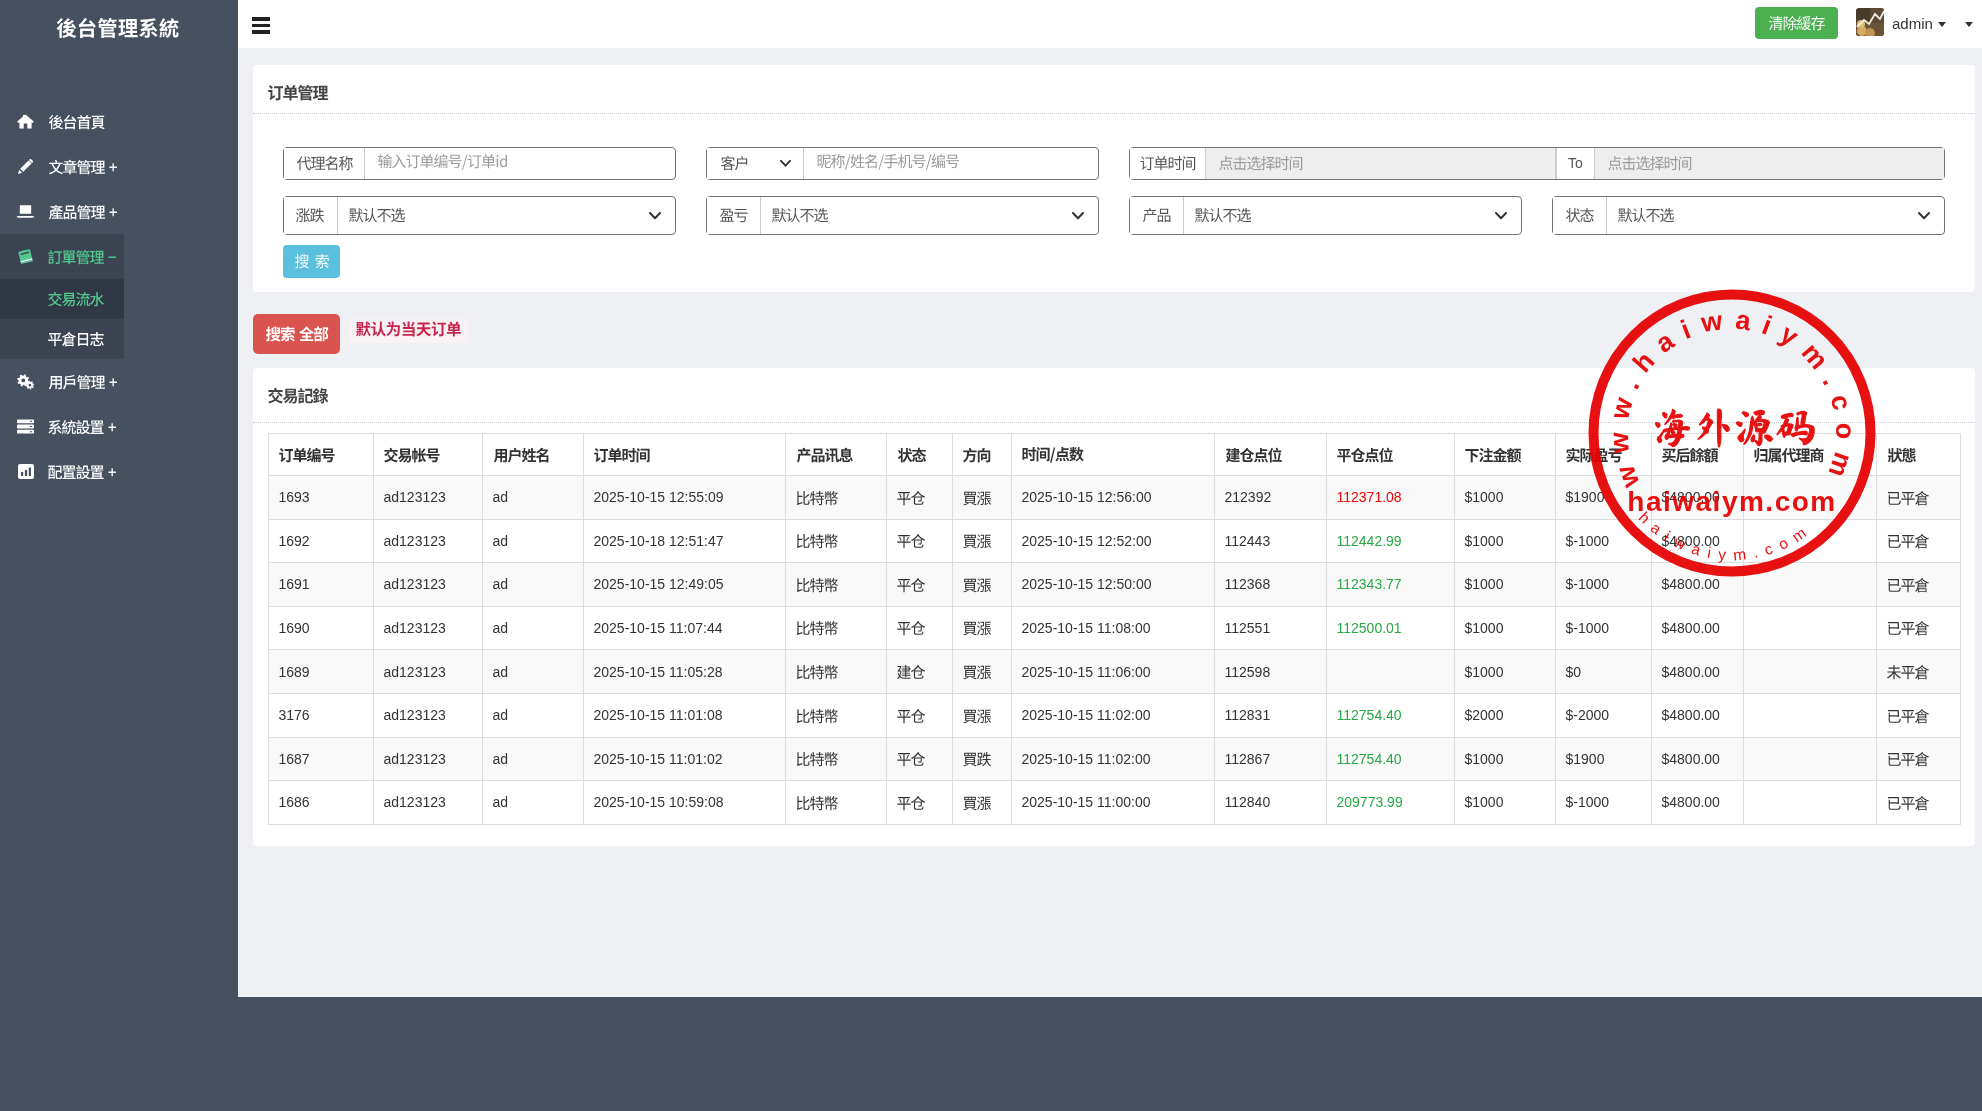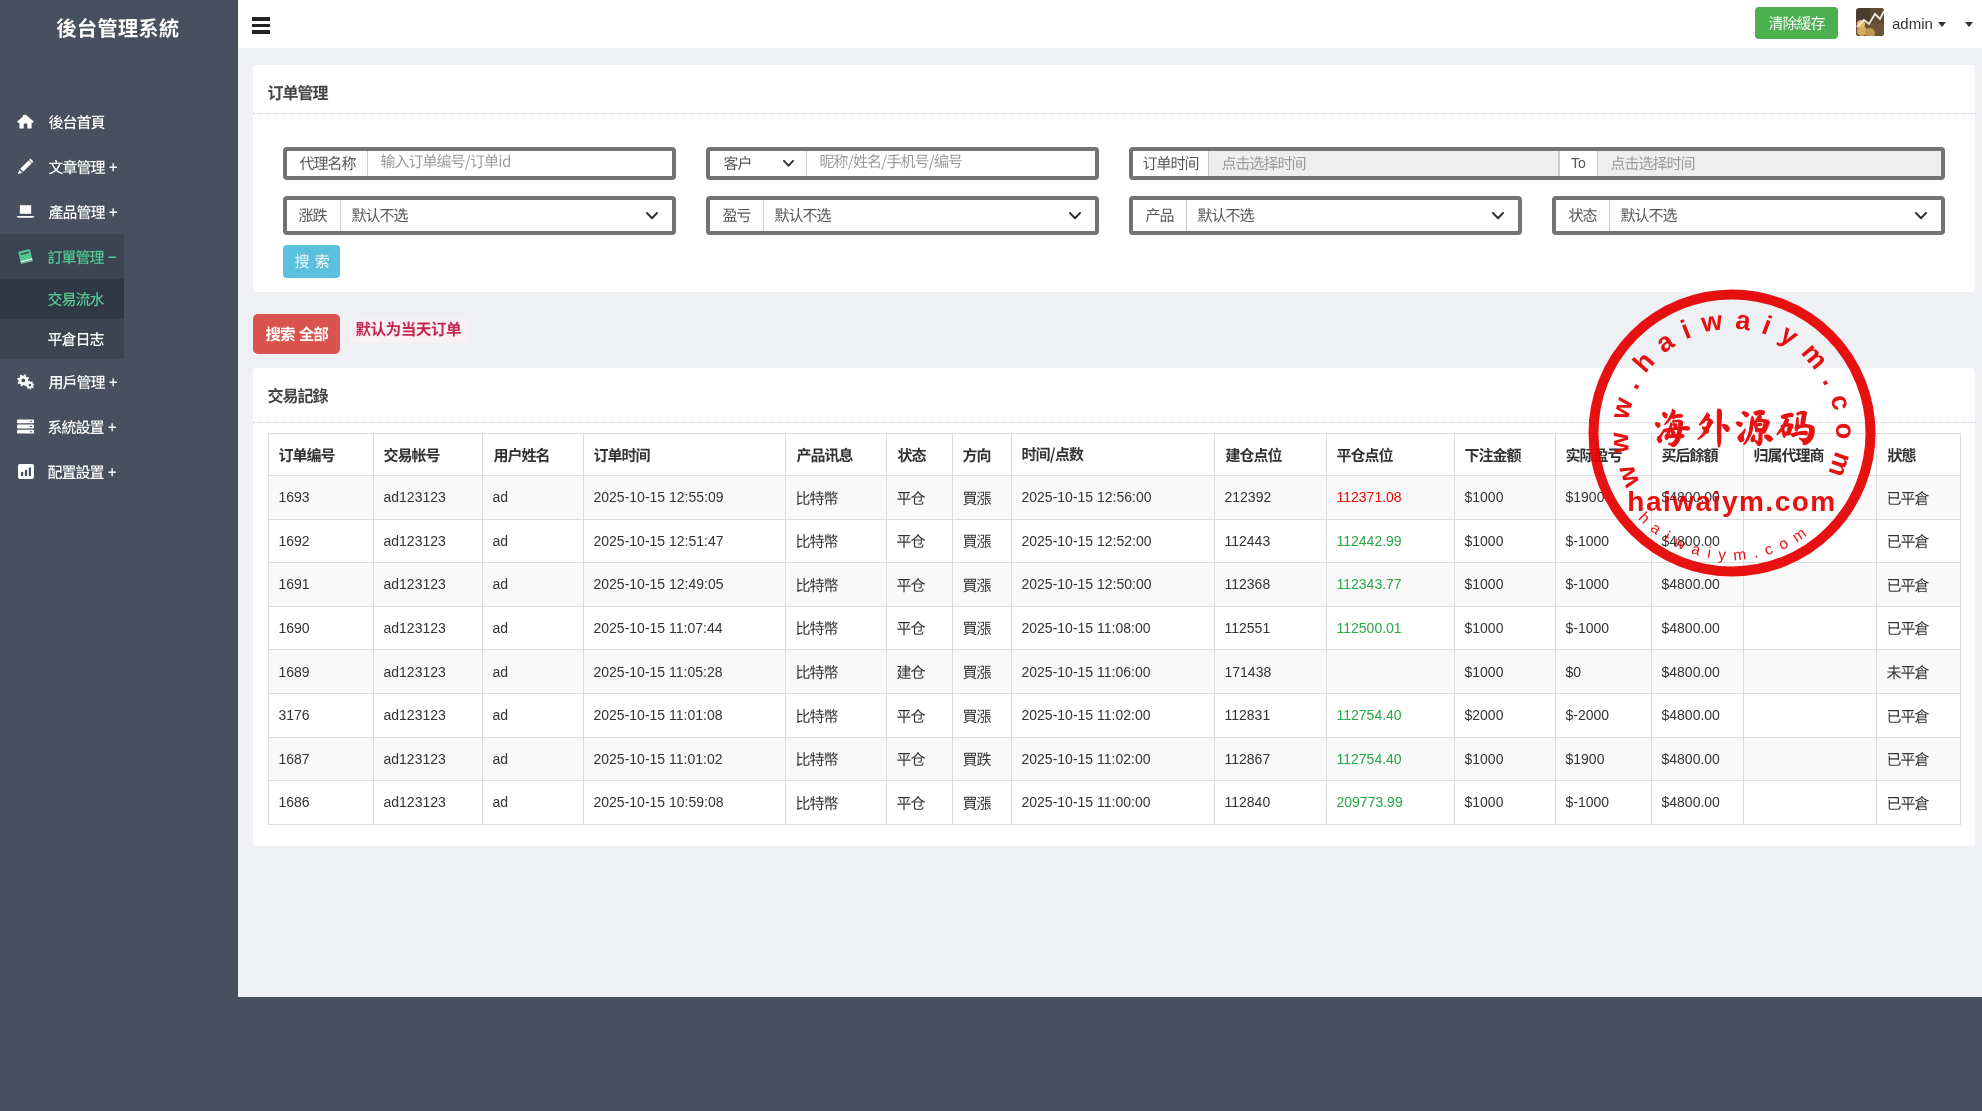--- a/index.html
+++ b/index.html
@@ -14,21 +14,21 @@
 #topbar { position:absolute; left:238px; top:0; width:1744px; height:60px; background:#fff; }
 #burger { position:absolute; left:14px; top:17px; width:18px; height:17px; }
 #burger i { display:block; height:3.8px; background:#222; margin-bottom:2.8px; }
 #clearbtn { position:absolute; left:1517px; top:7px; width:83px; height:32px; background:#4caf50; border-radius:4px; display:flex; align-items:center; justify-content:center; }
 #avatar { position:absolute; left:1618px; top:8px; width:28px; height:28px; }
 #adminname { position:absolute; left:1654px; top:0; height:48px; line-height:48px; font-size:15px; color:#333; }
 .caret { position:absolute; top:21.5px; width:0; height:0; border-left:4.5px solid transparent; border-right:4.5px solid transparent; border-top:5px solid #333; }
 #content { position:absolute; left:238px; top:48px; width:1744px; height:949px; background:#eef0f4; }
 .panel { position:absolute; background:#fff; border-radius:4px; }
 .phead { border-bottom:1px dotted #ccc; position:relative; }
-.igrp { position:absolute; display:flex; border:4px solid #737373; border-radius:4px; background:#fff; color:#555; }
+.igrp { position:absolute; display:flex; border:1px solid #737373; border-radius:4px; background:#fff; color:#555; }
 .addon { display:flex; align-items:center; justify-content:center; border-right:1px solid #ccc; background:#fff; flex:none; }
 .addon-spread { justify-content:space-between; padding:0 12px 0 14px; }
 .inbody { flex:1; display:flex; align-items:center; padding-left:13px; }
 .inbody.gray { background:#eee; flex:none; border-right:1px solid #ccc; }
 .inbody.gray:last-child { border-right:none; flex:1; }
 .selbody { flex:1; display:flex; align-items:center; padding-left:11px; position:relative; }
 .chev { position:absolute; right:14px; top:50%; margin-top:-4px; }
 #searchbtn { position:absolute; left:30px; top:180px; width:57px; height:33px; background:#5bc0de; border-radius:4px; display:flex; align-items:center; justify-content:center; }
 #redbtn { position:absolute; left:253px; top:314px; width:87px; height:40px; background:#d9534f; border-radius:5px; display:flex; align-items:center; justify-content:center; }
 #redcode { position:absolute; left:349px; top:319px; background:#f9f2f4; border-radius:4px; padding:2px 7px; }
@@ -407,21 +407,21 @@
           <td>$4800.00</td>
           <td></td>
           <td><svg class="vt" width="43" height="15" viewBox="0 -13 43 15" style="color:#333">
               <use href="#t44"></use>
             </svg></td>
         </tr>
         <tr>
           <td>1692</td>
           <td>ad123123</td>
           <td>ad</td>
-          <td>2025-10-15 12:51:47</td>
+          <td>2025-10-18 12:51:47</td>
           <td><svg class="vt" width="42" height="15" viewBox="0 -13 42 15" style="color:#333">
               <use href="#t41"></use>
             </svg></td>
           <td><svg class="vt" width="29" height="15" viewBox="0 -13 29 15" style="color:#333">
               <use href="#t42"></use>
             </svg></td>
           <td><svg class="vt" width="29" height="15" viewBox="0 -13 29 15" style="color:#333">
               <use href="#t43"></use>
             </svg></td>
           <td>2025-10-15 12:52:00</td>
@@ -493,21 +493,21 @@
           <td><svg class="vt" width="42" height="15" viewBox="0 -13 42 15" style="color:#333">
               <use href="#t41"></use>
             </svg></td>
           <td><svg class="vt" width="29" height="15" viewBox="0 -13 29 15" style="color:#333">
               <use href="#t45"></use>
             </svg></td>
           <td><svg class="vt" width="29" height="15" viewBox="0 -13 29 15" style="color:#333">
               <use href="#t43"></use>
             </svg></td>
           <td>2025-10-15 11:06:00</td>
-          <td>171438</td>
+          <td>112598</td>
           <td></td>
           <td>$1000</td>
           <td>$0</td>
           <td>$4800.00</td>
           <td></td>
           <td><svg class="vt" width="43" height="15" viewBox="0 -13 43 15" style="color:#333">
               <use href="#t46"></use>
             </svg></td>
         </tr>
         <tr>

